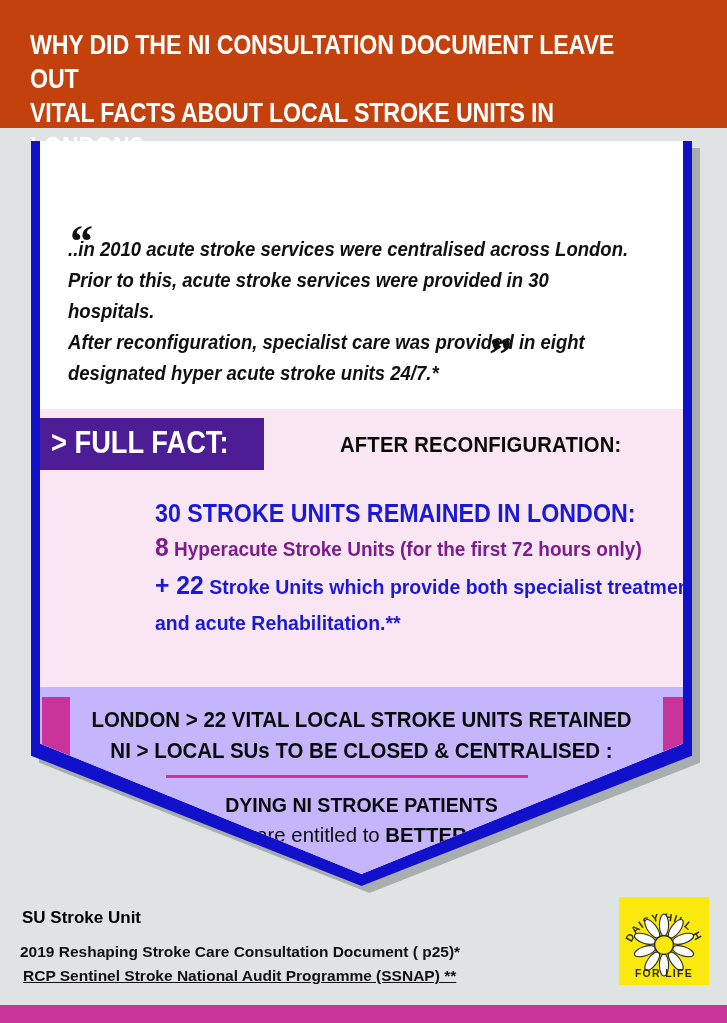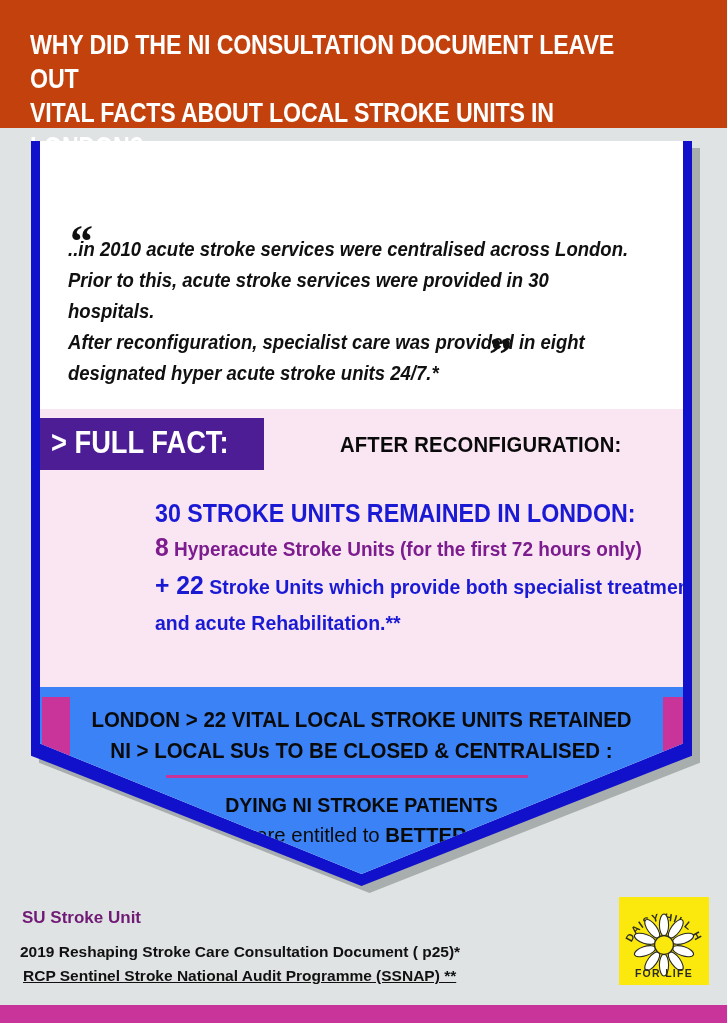--- a/index.html
+++ b/index.html
@@ -207,21 +207,21 @@
   }
   #stat-line-3 .bignum { font-size: 26px; }
 
   
   #statement-box {
     position: absolute;
     left: 0px;
     top: 546px;
     width: 643px;
     height: 187px;
-    background: #3b82f6;
+    background: #c4b5fd;
   }
   .pink-tab {
     position: absolute;
     background: #c9349a;
     top: 10px;
     width: 28px;
     height: 75px;
   }
   #pink-tab-left { left: 2px; }
   #pink-tab-right { left: 623px; }
@@ -259,21 +259,21 @@
     left: 0;
     top: 893px;
     width: 727px;
     height: 130px;
     background: #dfe3e3;
   }
   #footer-su {
     position: absolute;
     left: 22px;
     top: 15px;
-    color: #701a75;
+    color: #000000;
     font-family: "Liberation Sans Narrow", "Liberation Sans", sans-serif;
     font-weight: bold;
     font-size: 17px;
     white-space: nowrap;
   }
   .footer-ref {
     position: absolute;
     left: 20px;
     color: #111111;
     font-family: "Liberation Sans Narrow", "Liberation Sans", sans-serif;

